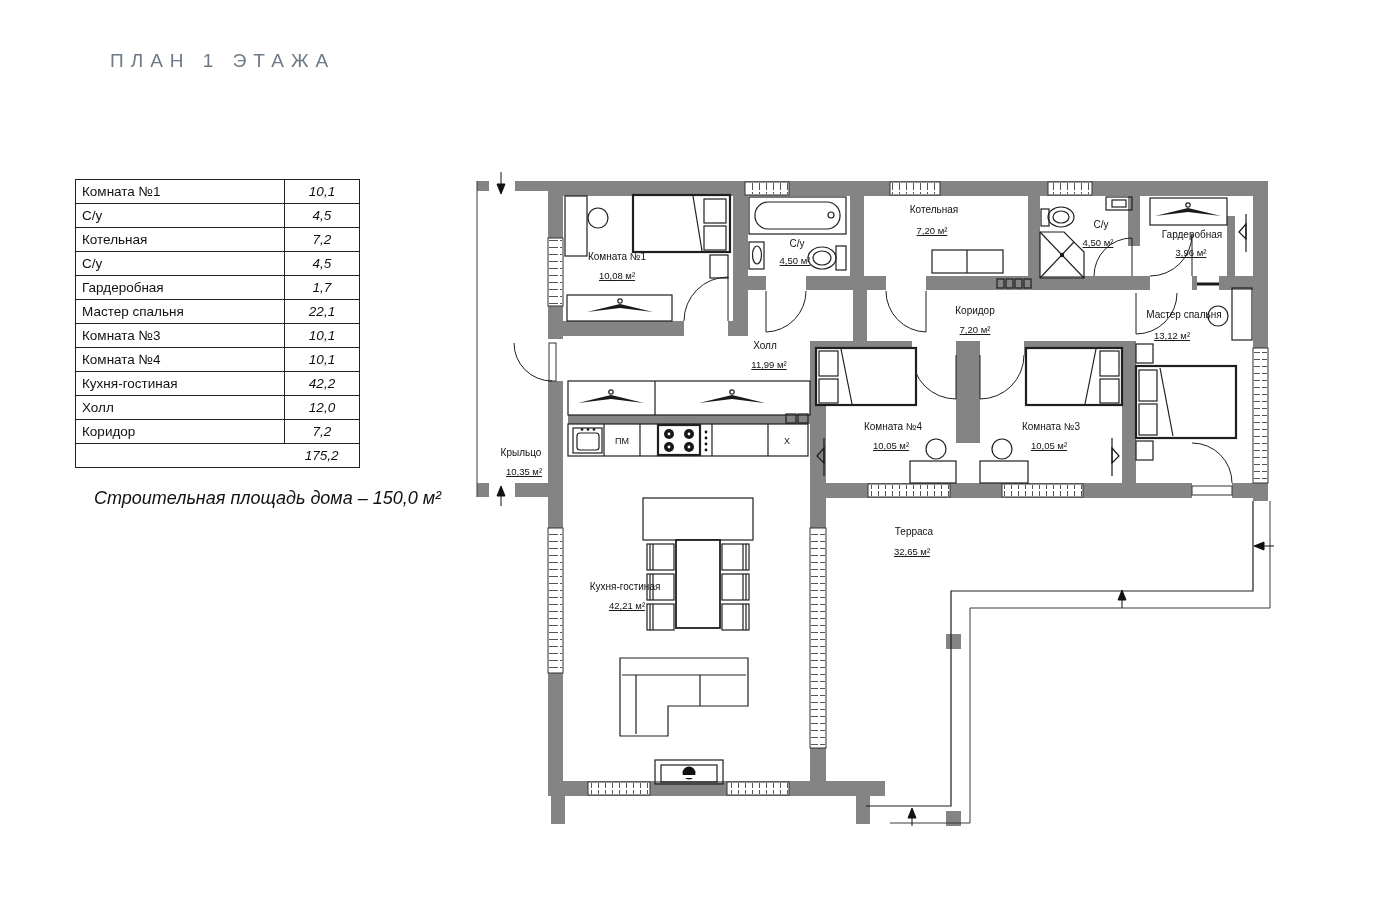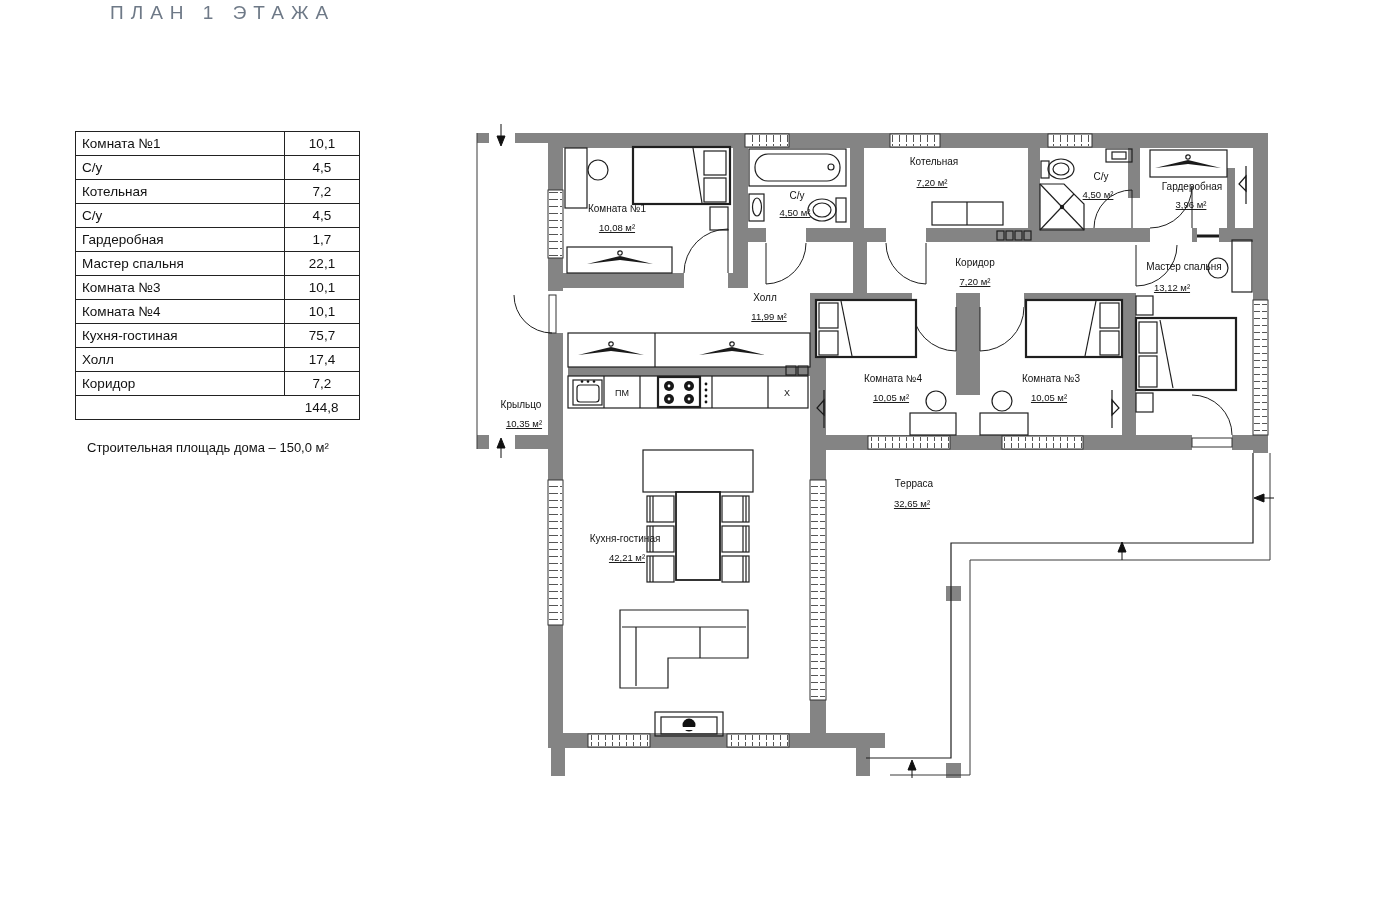--- a/index.html
+++ b/index.html
@@ -1,28 +1,28 @@
 <!DOCTYPE html>
 <html><head>
 <meta charset="utf-8">
 <style>
   html,body{margin:0;padding:0;background:#fff;}
   .page{position:relative;width:1380px;height:872px;background:#fff;overflow:hidden;
-        font-family:"Liberation Sans",sans-serif;color:#1a1a1a;}
+        font-family:"Liberation Sans",sans-serif;color:#1a1a1a;margin-top:48px;}
   .title{position:absolute;left:110px;top:2px;font-size:19px;letter-spacing:7px;
          color:#6e7987;font-weight:500;}
   table.areas{position:absolute;left:75px;top:131px;border-collapse:collapse;
               font-size:13.5px;color:#111;}
   table.areas td{border:1px solid #222;height:23px;padding:0 6px;}
   table.areas td.nm{width:196px;text-align:left;}
-  table.areas td.val{width:62px;text-align:center;}
+  table.areas td.val{width:62px;text-align:center;font-style:italic;}
   table.areas tr.total td{border-top:1px solid #222;}
   table.areas tr.total td.nm{border-right:none;}
   table.areas tr.total td.val{border-left:none;}
-  .note{position:absolute;left:87px;top:440px;font-size:13px;color:#111;}
+  .note{position:absolute;left:94px;top:440px;font-size:18px;color:#111;font-style:italic;}
   svg{position:absolute;left:0;top:0;}
   svg text{font-family:"Liberation Sans",sans-serif;fill:#111;}
   .rname{font-size:10px;}
   .rarea{font-size:9.5px;text-decoration:underline;}
   .small{font-size:9px;}
   .pw{fill:#ffffff;}
   .ln{stroke:#1f1f1f;fill:none;stroke-width:1.2px;}
   .ln2{stroke:#1f1f1f;fill:#fff;stroke-width:2.2px;}
   .thin{stroke:#3a3a3a;fill:none;stroke-width:1px;}
   .door{stroke:#1f1f1f;fill:none;stroke-width:1px;}
@@ -63,33 +63,33 @@
       <tr>
           <td class="nm">Комната №3</td>
           <td class="val">10,1</td>
         </tr>
       <tr>
           <td class="nm">Комната №4</td>
           <td class="val">10,1</td>
         </tr>
       <tr>
           <td class="nm">Кухня-гостиная</td>
-          <td class="val">75,7</td>
+          <td class="val">42,2</td>
         </tr>
       <tr>
           <td class="nm">Холл</td>
-          <td class="val">17,4</td>
+          <td class="val">12,0</td>
         </tr>
       <tr>
           <td class="nm">Коридор</td>
           <td class="val">7,2</td>
         </tr>
       <tr class="total">
           <td class="nm"></td>
-          <td class="val">144,8</td>
+          <td class="val">175,2</td>
         </tr>
     </tbody>
   </table>
 
   <div class="note">Строительная площадь дома – 150,0 м²</div>
 
   <svg width="1380" height="923" viewBox="0 0 1380 923">
     <defs>
       <pattern id="tickH" width="7" height="13" patternUnits="userSpaceOnUse">
         <line x1="3.5" y1="1" x2="3.5" y2="12" stroke="#555" stroke-width="1"></line>

